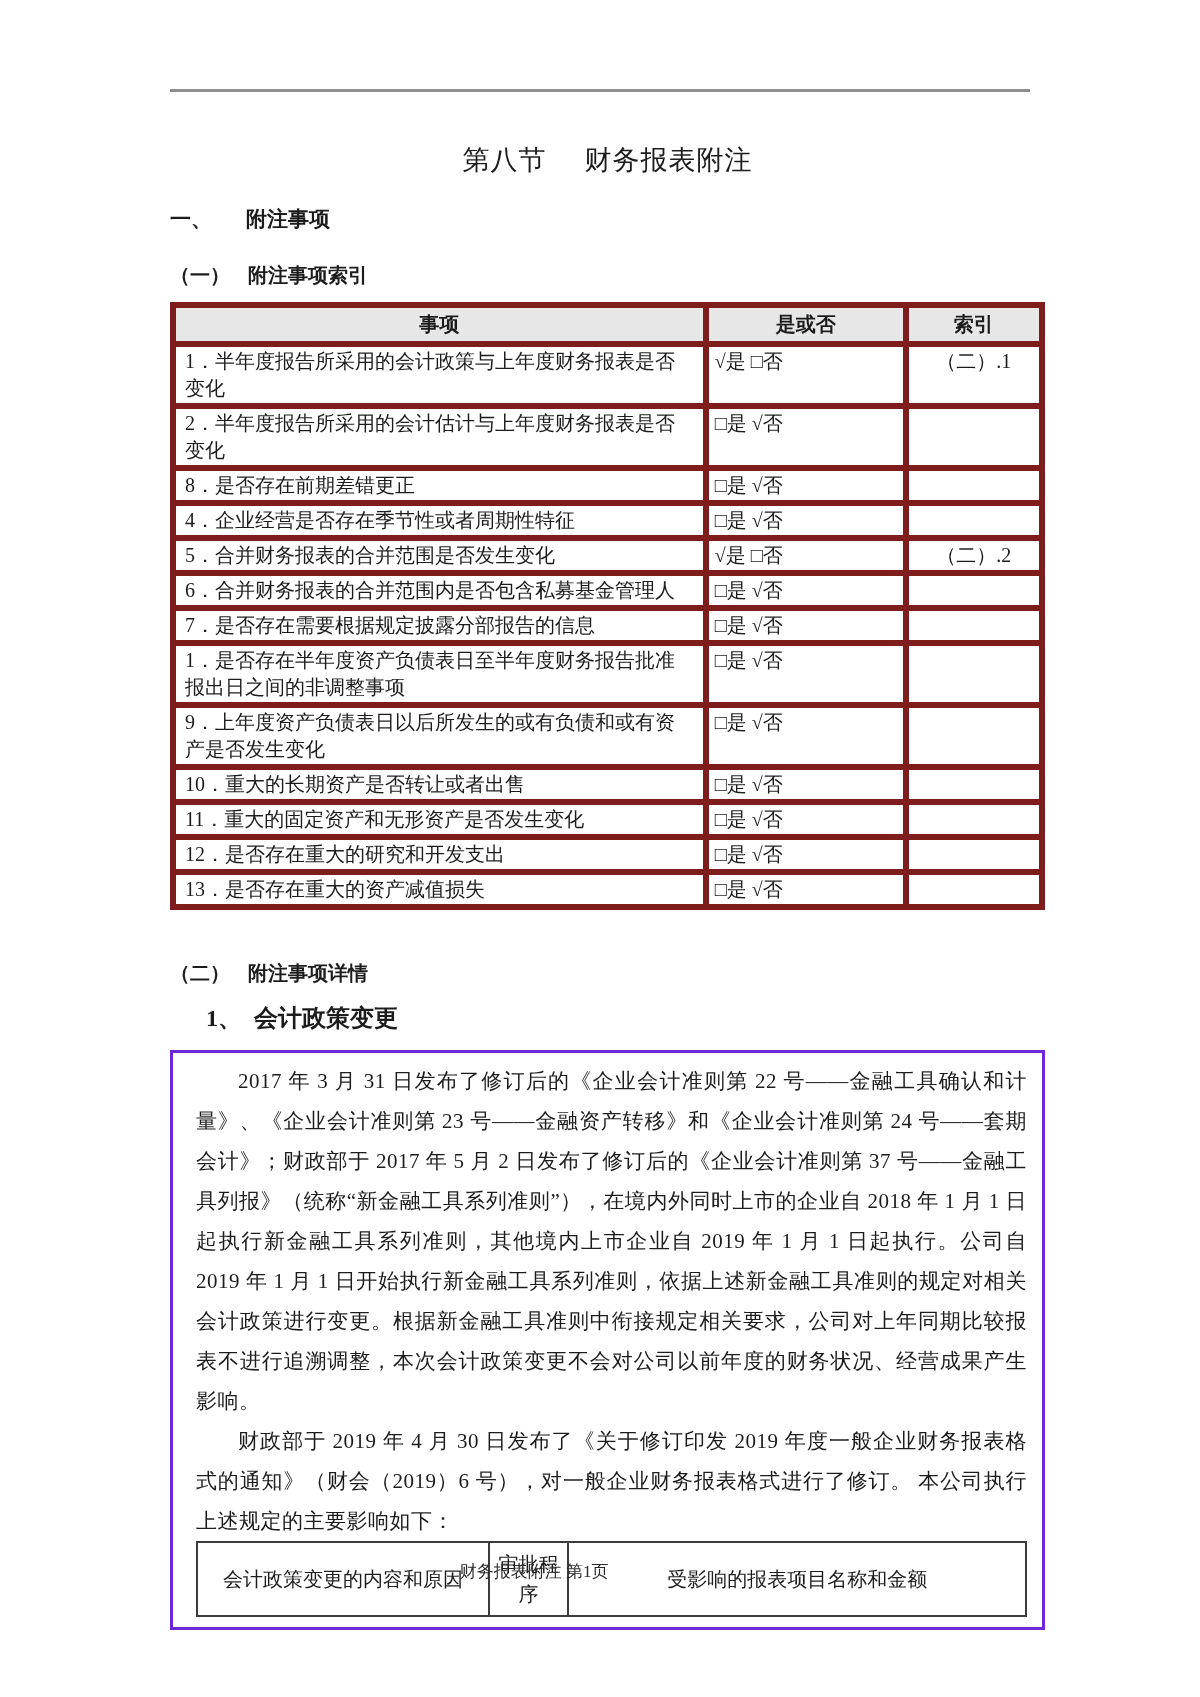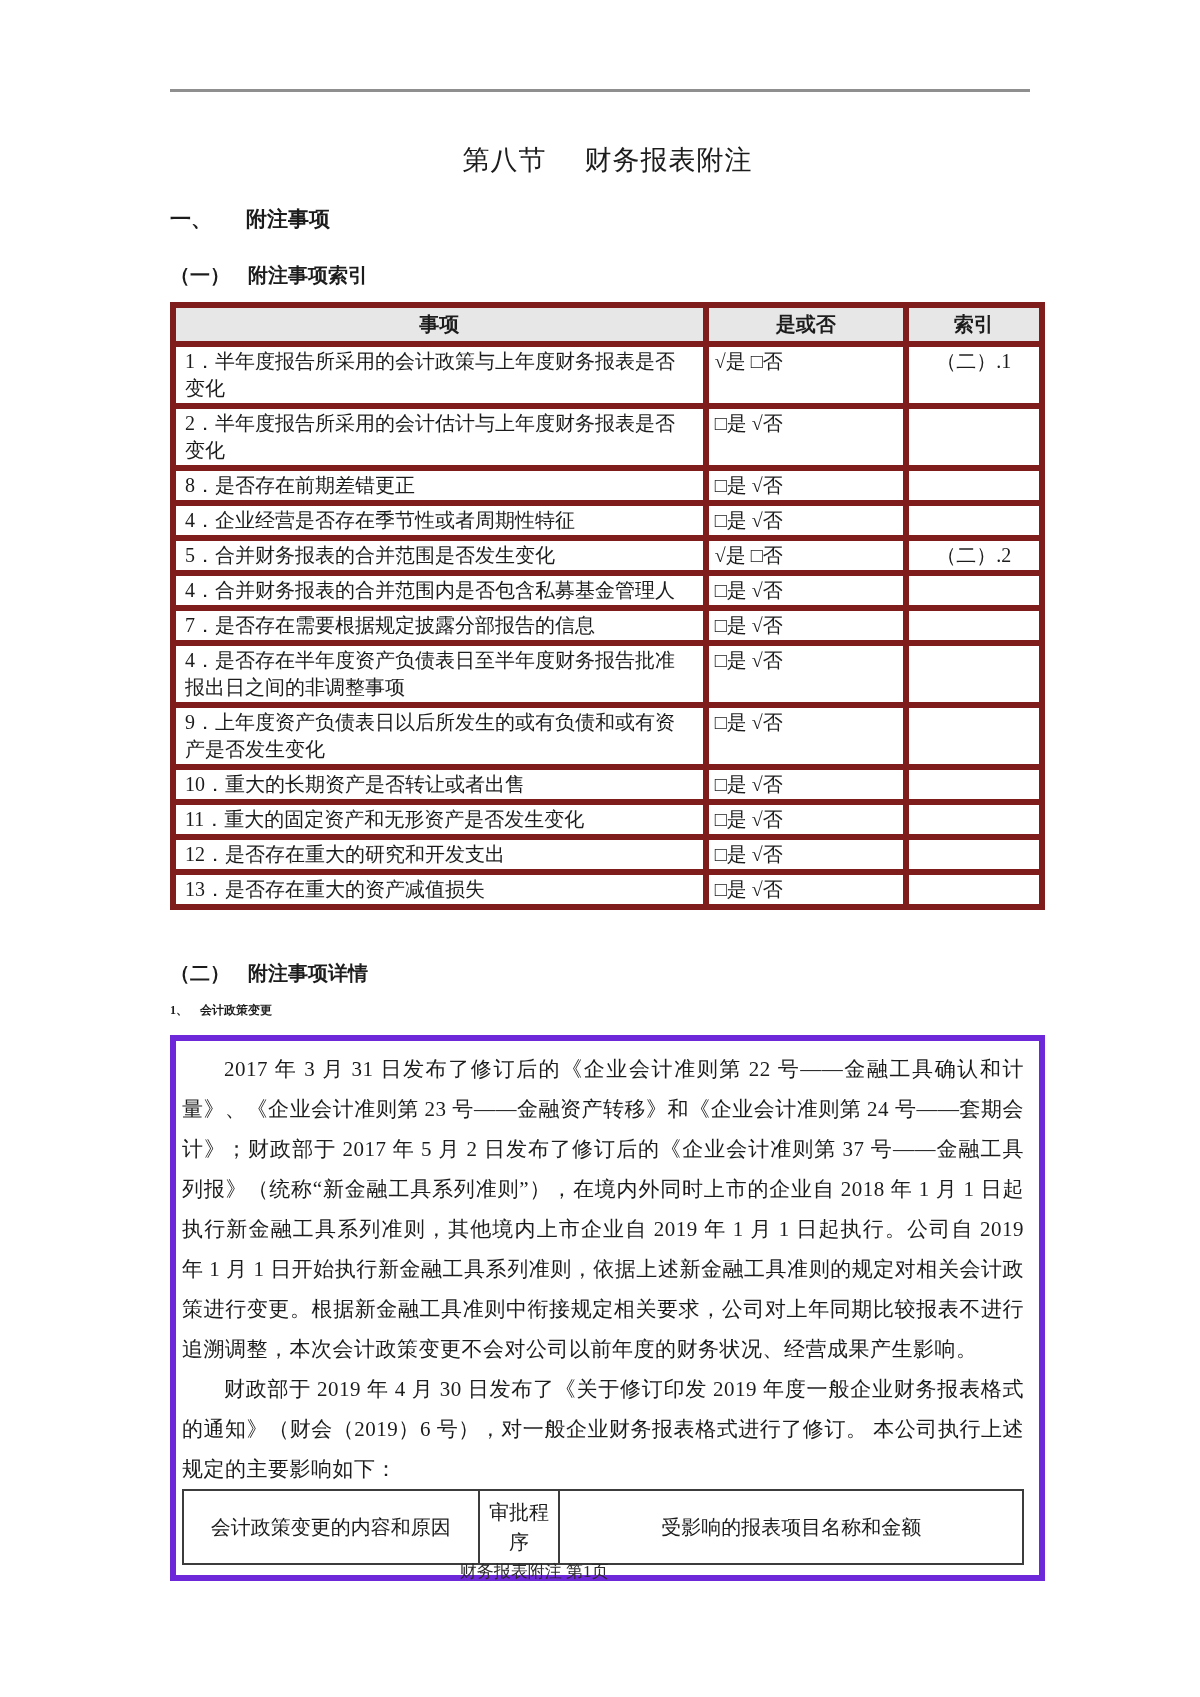--- a/index.html
+++ b/index.html
@@ -17,21 +17,21 @@
     margin-top:50px;
     text-align:center;
     font-size:27px;font-weight:normal;
     letter-spacing:1px;
   }
   .doc-title .gap{display:inline-block;width:38px;}
   .h-one{margin-top:27px;font-size:21px;font-weight:bold;}
   .h-one .lbl{display:inline-block;margin-right:34px;}
   .h-sub{margin-top:29px;font-size:20px;font-weight:bold;}
   .h-sub .lbl{display:inline-block;margin-right:18px;}
-  .h-num{margin-top:15px;font-size:12px;font-weight:bold;}
+  .h-num{margin-top:15px;font-size:24px;font-weight:bold;margin-left:36px;}
   .h-num .lbl{display:inline-block;margin-right:12px;}
 
   table.index{
     margin-top:13px;
     width:875px;
     border-collapse:collapse;
     table-layout:fixed;
   }
   table.index th, table.index td{
     border:6px solid #7f1d1d;
@@ -48,22 +48,22 @@
   }
   table.index td.item{text-align:left;padding-left:9px;padding-right:12px;}
   table.index td.choice{text-align:left;}
   table.index td.idx{text-align:center;}
 
   .details-block{margin-top:50px;}
   .policy-box{
     margin-top:16px;
     width:875px;
     box-sizing:border-box;
-    border:6px solid #6d28d9;
-    padding:8px 15px 10px 6px;
+    border:3px solid #6d28d9;
+    padding:8px 15px 10px 23px;
     min-height:520px;
   }
   .policy-box p{
     margin:0;
     font-size:21px;
     line-height:40px;
     text-align:justify;
     text-indent:2em;
     letter-spacing:0.5px;
   }
@@ -141,31 +141,31 @@
             <td class="item">4．企业经营是否存在季节性或者周期性特征</td>
             <td class="choice">□是  √否</td>
             <td class="idx"></td>
           </tr>
         <tr>
             <td class="item">5．合并财务报表的合并范围是否发生变化</td>
             <td class="choice">√是 □否</td>
             <td class="idx">（二）.2</td>
           </tr>
         <tr>
-            <td class="item">4．合并财务报表的合并范围内是否包含私募基金管理人</td>
+            <td class="item">6．合并财务报表的合并范围内是否包含私募基金管理人</td>
             <td class="choice">□是  √否</td>
             <td class="idx"></td>
           </tr>
         <tr>
             <td class="item">7．是否存在需要根据规定披露分部报告的信息</td>
             <td class="choice">□是  √否</td>
             <td class="idx"></td>
           </tr>
         <tr>
-            <td class="item">4．是否存在半年度资产负债表日至半年度财务报告批准报出日之间的非调整事项</td>
+            <td class="item">1．是否存在半年度资产负债表日至半年度财务报告批准报出日之间的非调整事项</td>
             <td class="choice">□是  √否</td>
             <td class="idx"></td>
           </tr>
         <tr>
             <td class="item">9．上年度资产负债表日以后所发生的或有负债和或有资产是否发生变化</td>
             <td class="choice">□是  √否</td>
             <td class="idx"></td>
           </tr>
         <tr>
             <td class="item">10．重大的长期资产是否转让或者出售</td>

